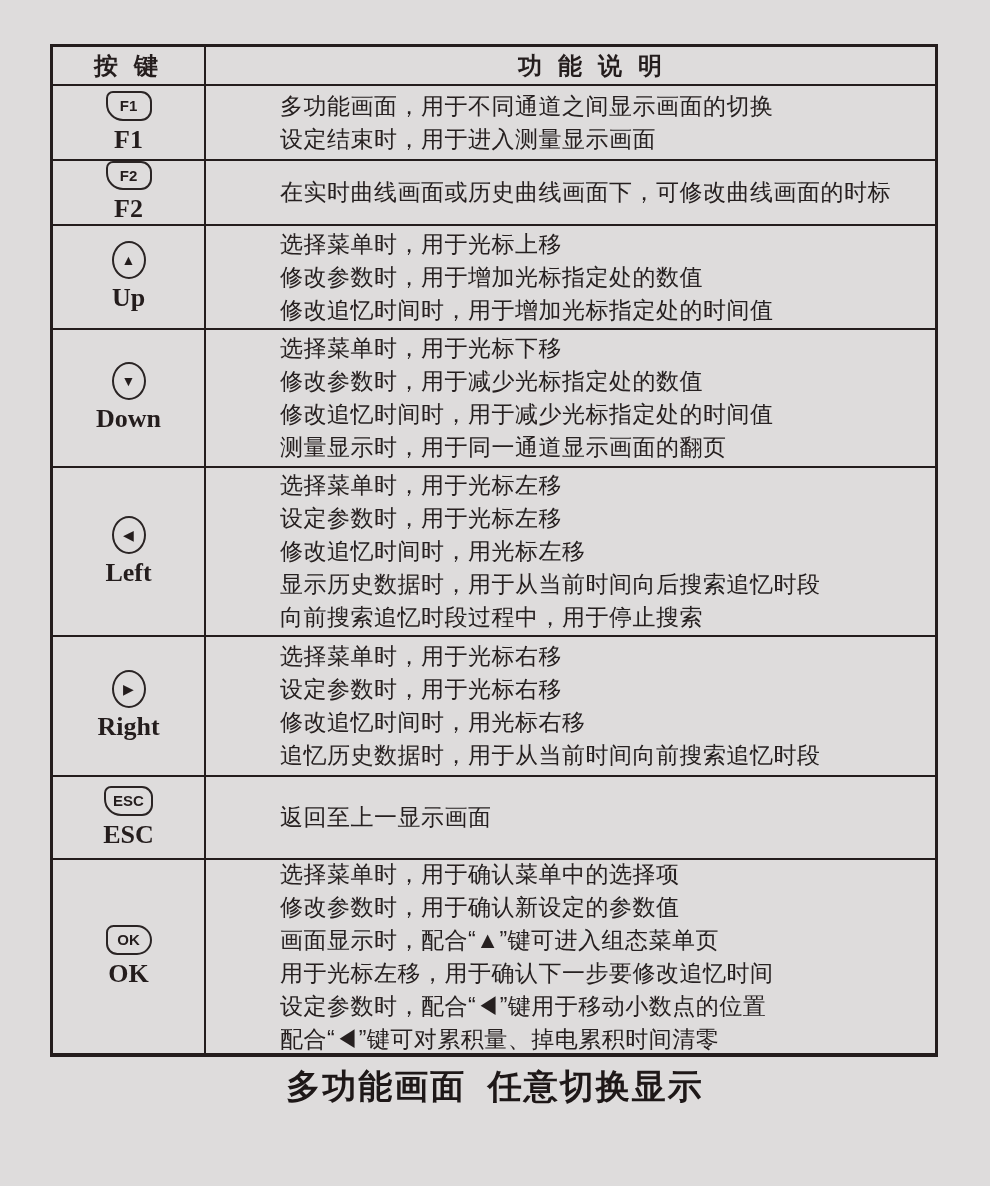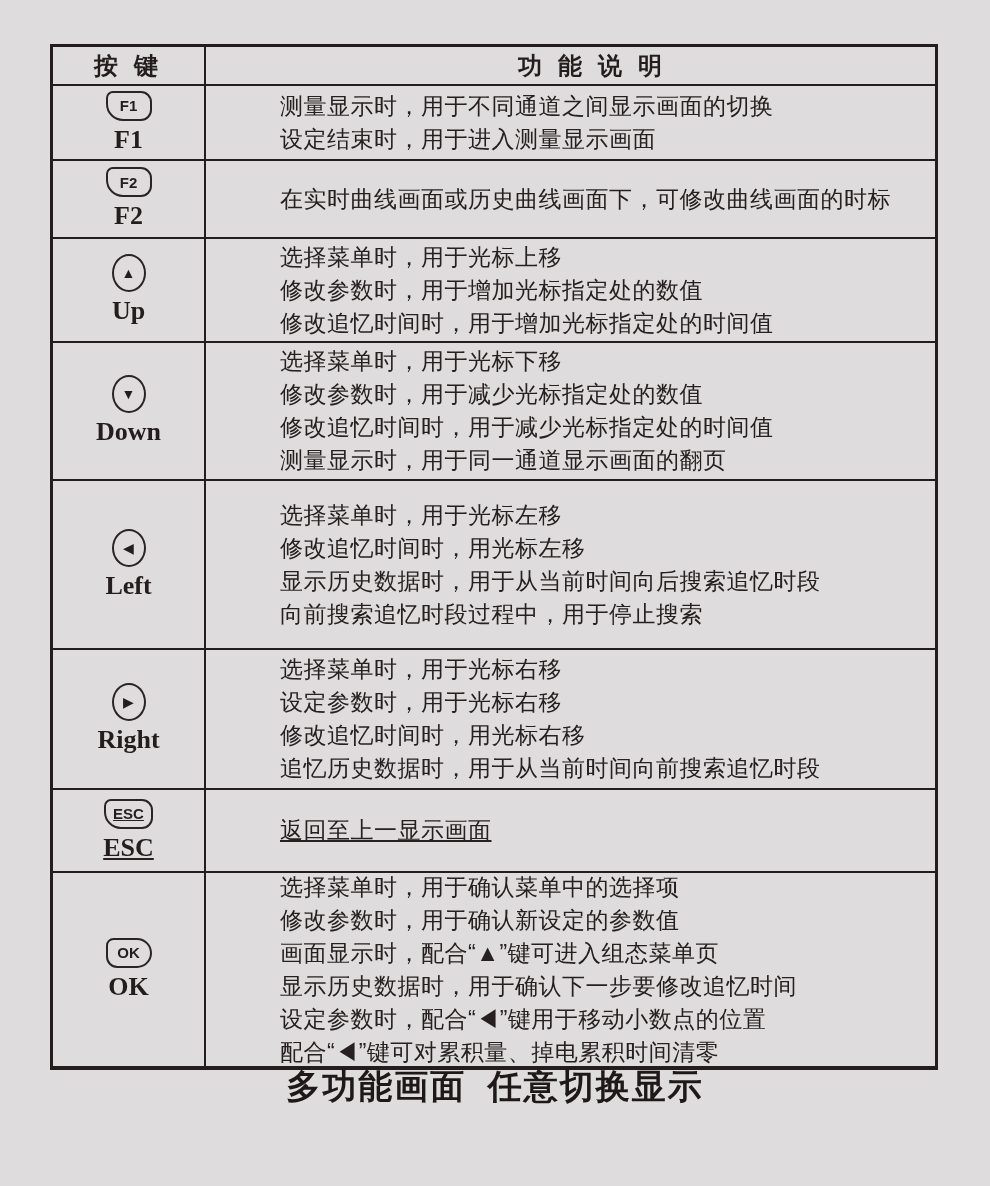--- a/index.html
+++ b/index.html
@@ -49,26 +49,26 @@
     flex-direction: row; padding: 0;
   }
   .header-text {
     font-family: "Liberation Serif", serif;
     font-size: 24px; font-weight: 600;
     letter-spacing: 5px;
     color: #241d1d;
   }
   
   .tr-f1    { height: 75px; }
-  .tr-f2    { height: 78px; }
+  .tr-f2    { height: 65px; }
   .tr-up    { height: 104px; }
   .tr-down  { height: 138px; }
   .tr-left  { height: 169px; }
   .tr-right { height: 140px; }
-  .tr-esc   { height: 83px; text-decoration: underline; }
+  .tr-esc   { height: 83px; }
   .tr-ok    { height: 195px; }
   
   .keycap {
     min-width: 46px; height: 30px;
     padding: 0 7px;
     border: 2px solid #2a2424;
     border-radius: 7px 11px 11px 17px;
     display: flex; align-items: center; justify-content: center;
     font-size: 15px; font-weight: 600;
     color: #241d1d;
@@ -113,21 +113,21 @@
       <span class="header-text">功 能 说 明</span>
     </div>
   </div>
 
   <div class="tr tr-f1">
     <div class="td-key">
       <span class="keycap">F1</span>
       <span class="keylabel">F1</span>
     </div>
     <div class="td-desc">
-      <div class="hline">测量显示时，用于不同通道之间显示画面的切换</div>
+      <div class="hline">多功能画面，用于不同通道之间显示画面的切换</div>
       <div class="hline">设定结束时，用于进入测量显示画面</div>
     </div>
   </div>
 
   <div class="tr tr-f2">
     <div class="td-key">
       <span class="keycap">F2</span>
       <span class="keylabel">F2</span>
     </div>
     <div class="td-desc">
@@ -160,20 +160,21 @@
     </div>
   </div>
 
   <div class="tr tr-left">
     <div class="td-key">
       <span class="keycircle">◀</span>
       <span class="keylabel">Left</span>
     </div>
     <div class="td-desc">
       <div class="hline">选择菜单时，用于光标左移</div>
+      <div class="hline">设定参数时，用于光标左移</div>
       <div class="hline">修改追忆时间时，用光标左移</div>
       <div class="hline">显示历史数据时，用于从当前时间向后搜索追忆时段</div>
       <div class="hline">向前搜索追忆时段过程中，用于停止搜索</div>
     </div>
   </div>
 
   <div class="tr tr-right">
     <div class="td-key">
       <span class="keycircle">▶</span>
       <span class="keylabel">Right</span>
@@ -198,21 +199,21 @@
 
   <div class="tr tr-ok">
     <div class="td-key">
       <span class="keycap keycap-ok">OK</span>
       <span class="keylabel">OK</span>
     </div>
     <div class="td-desc">
       <div class="hline">选择菜单时，用于确认菜单中的选择项</div>
       <div class="hline">修改参数时，用于确认新设定的参数值</div>
       <div class="hline">画面显示时，配合“▲”键可进入组态菜单页</div>
-      <div class="hline">显示历史数据时，用于确认下一步要修改追忆时间</div>
+      <div class="hline">用于光标左移，用于确认下一步要修改追忆时间</div>
       <div class="hline">设定参数时，配合“◀”键用于移动小数点的位置</div>
       <div class="hline">配合“◀”键可对累积量、掉电累积时间清零</div>
     </div>
   </div>
 
 </div>
 
 <div class="caption">多功能画面 任意切换显示</div>
 
 </body></html>

